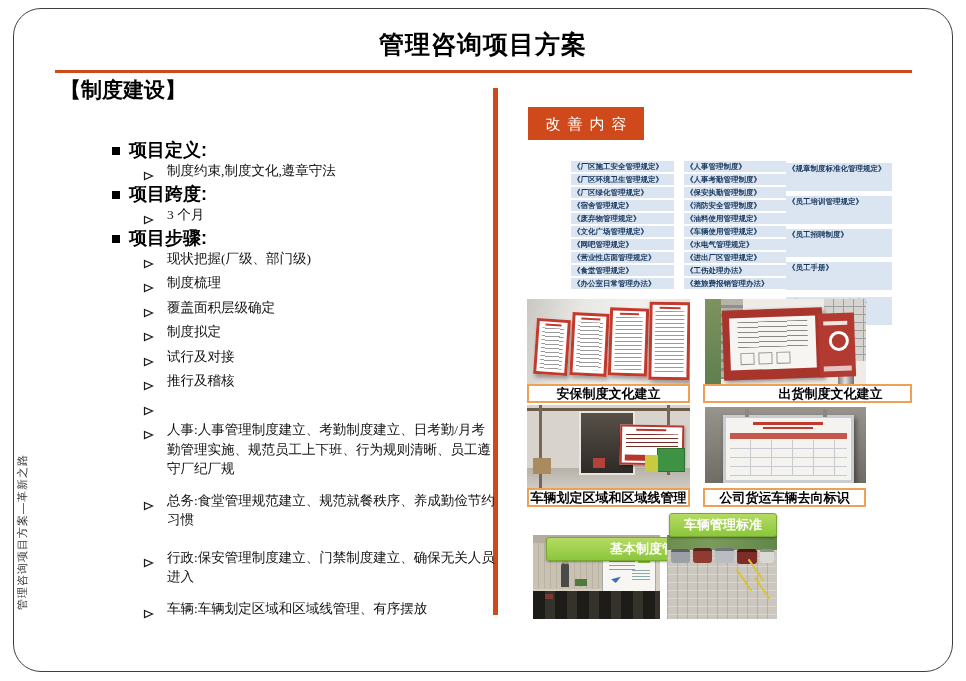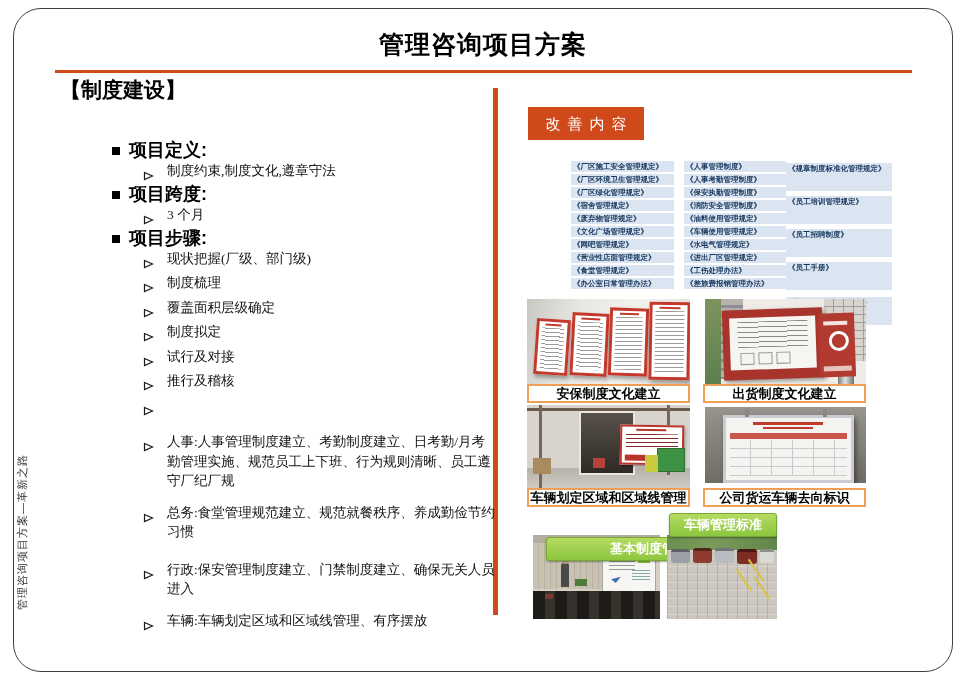--- a/index.html
+++ b/index.html
@@ -18,21 +18,21 @@
         white-space:nowrap;font-size:11px;color:#333;letter-spacing:1px;}
   
   .vdiv{position:absolute;left:493px;top:88px;width:5px;height:527px;background:#d0491b;}
   
   .outline{position:absolute;left:110px;top:141px;width:388px;}
   .row{display:flex;line-height:19.5px;}
   .row .sq{flex:none;width:8px;height:8px;background:#000;margin:6px 9px 0 2px;}
   .row .arr{flex:none;width:24px;margin-left:33px;padding-top:5px;}
   .htxt{font-size:18px;font-weight:bold;font-family:"Liberation Sans",sans-serif;}
   .stxt{font-size:13.5px;font-family:"Liberation Serif",serif;color:#111;width:331px;}
-  .mb12{margin-bottom:12px;margin-top:12px;} .mb18{margin-bottom:18px;}
+  .mb12{margin-bottom:12px;} .mb18{margin-bottom:18px;}
   
   .imp-header{position:absolute;left:528px;top:107px;width:116px;height:33px;background:#d0491b;
         color:#fff;font-size:15px;letter-spacing:7px;text-indent:7px;text-align:center;line-height:33px;}
   
   .reg-col{position:absolute;top:161px;padding-left:44px;}
   #col1{left:527px;width:103px;} #col2{left:640px;width:102px;} #col3{left:742px;top:163px;width:106px;}
   .chip{height:11px;line-height:11px;margin-bottom:2px;background:#dbe5f1;color:#17375e;
         font-size:7.5px;font-weight:bold;padding-left:2px;white-space:nowrap;overflow:hidden;}
   #col3 .chip{height:28px;line-height:12px;margin-bottom:5px;}
   #col3 .chip.gap{margin-top:7px;}
@@ -234,21 +234,21 @@
         <div class="abs" style="left:28px;bottom:5px;width:12px;height:10px;border:1px solid #999;"></div>
         <div class="abs" style="left:46px;bottom:5px;width:12px;height:10px;border:1px solid #999;"></div>
       </div>
     </div>
     <div class="abs" style="left:114px;top:14px;width:36px;height:64px;background:#b23a30;transform:rotate(-2deg);">
       <div class="abs" style="left:10px;top:18px;width:14px;height:14px;border:3px solid #fff;border-radius:50%;"></div>
       <div class="abs" style="left:5px;top:8px;width:24px;height:4px;background:rgba(255,255,255,.85);"></div>
       <div class="abs" style="left:4px;bottom:6px;width:28px;height:5px;background:rgba(255,255,255,.7);"></div>
     </div>
   </div>
-  <div class="cap" style="left:703px;top:384px;width:159px;">出货制度文化建立</div>
+  <div class="cap" style="left:703px;top:384px;width:159px;padding-left:46px;">出货制度文化建立</div>
 
   <div class="photo" id="pC">
     <div class="abs" style="left:0;bottom:0;width:163px;height:20px;background:linear-gradient(#b7b2a9,#cfcbc3);"></div>
     <div class="abs" style="left:52px;top:6px;width:52px;height:60px;background:linear-gradient(#58514a,#2e2a26);border:2px solid #e9e6e0;"></div>
     <div class="abs" style="left:0;top:3px;width:163px;height:3px;background:#6b5b49;"></div>
     <div class="abs" style="left:12px;top:0;width:3px;height:83px;background:#75655a;"></div>
     <div class="abs" style="left:140px;top:0;width:3px;height:70px;background:#75655a;"></div>
     <div class="abs" style="left:93px;top:20px;width:60px;height:36px;background:#fff;border:2px solid #b8352b;transform:rotate(1deg);box-shadow:1px 2px 3px rgba(0,0,0,.35);">
       <div class="abs" style="left:14px;top:2px;width:30px;height:2px;background:#b8352b;"></div>
       <div class="abs" style="left:4px;top:7px;right:4px;height:14px;background:repeating-linear-gradient(180deg,#7a2d27 0 1px,transparent 1px 4px);"></div>

